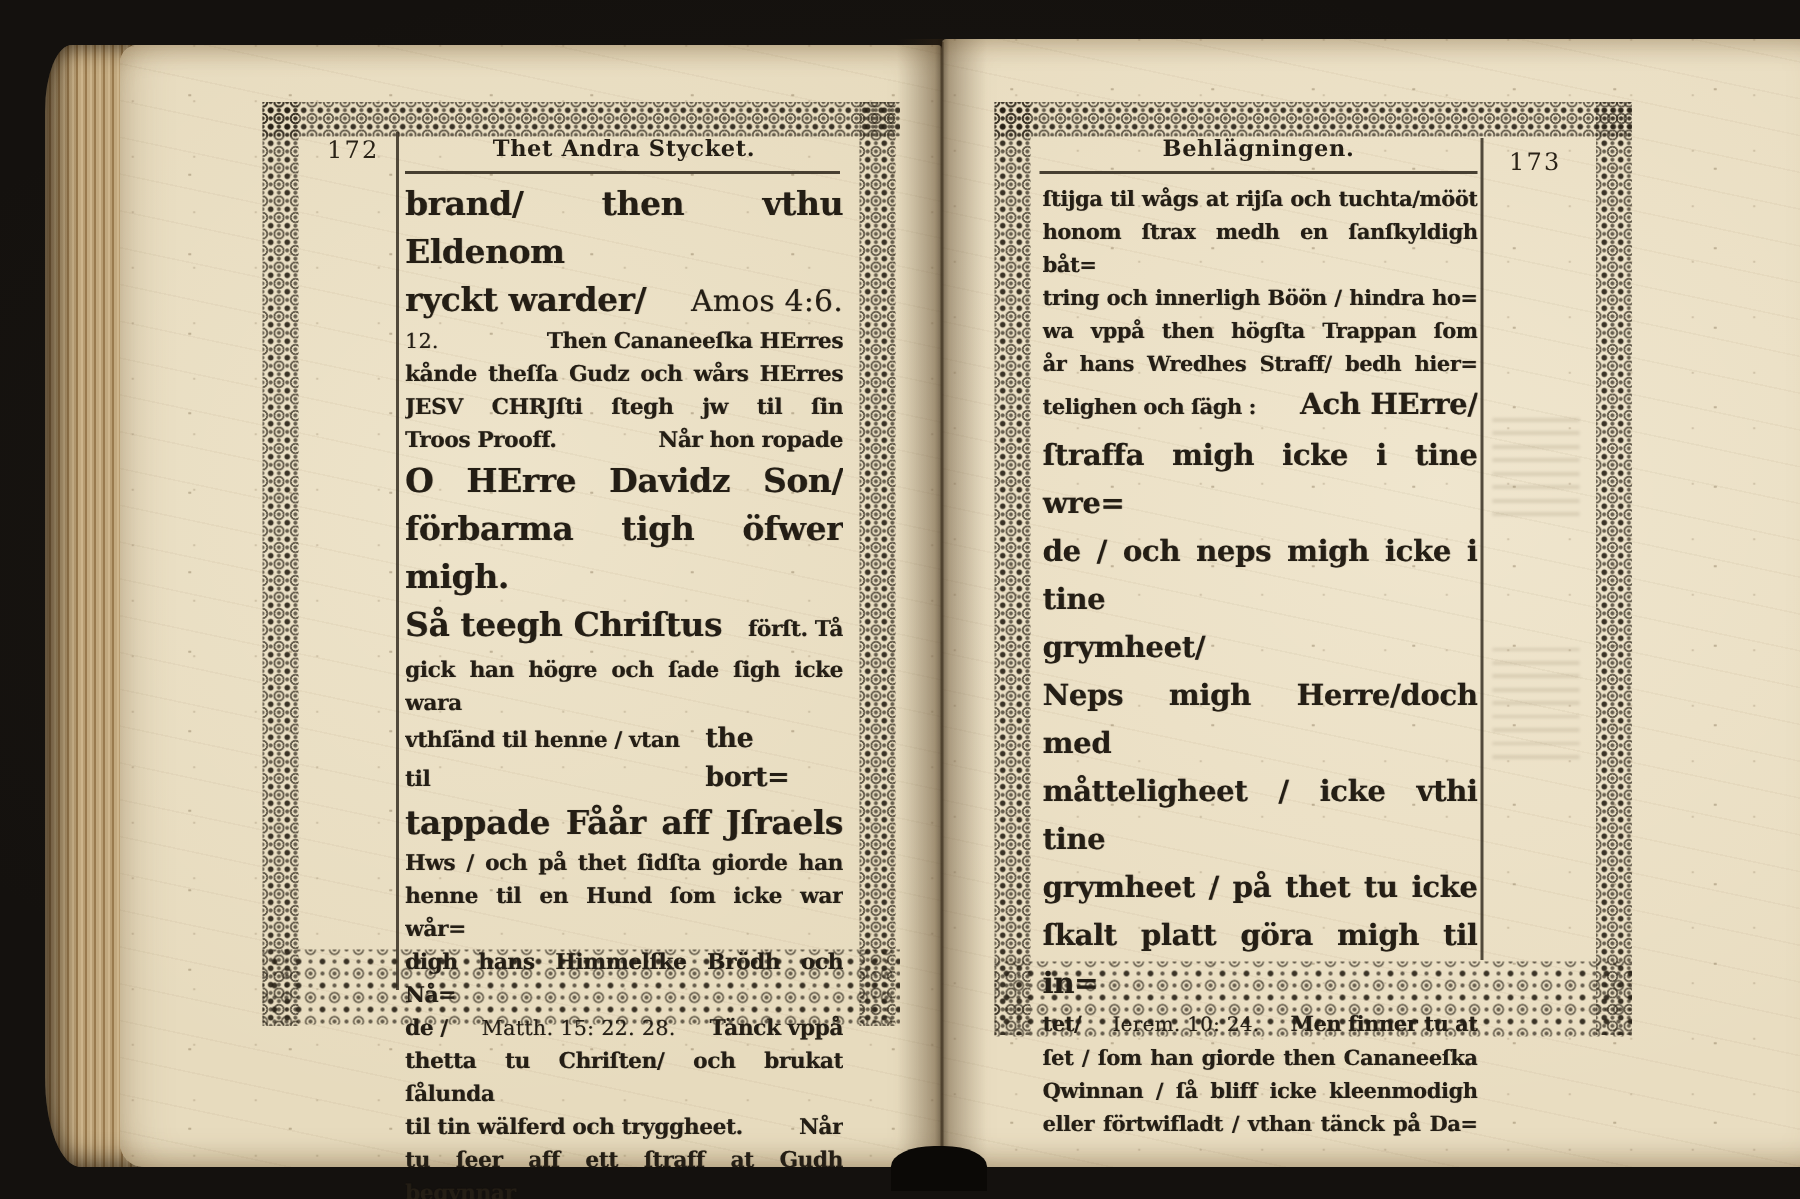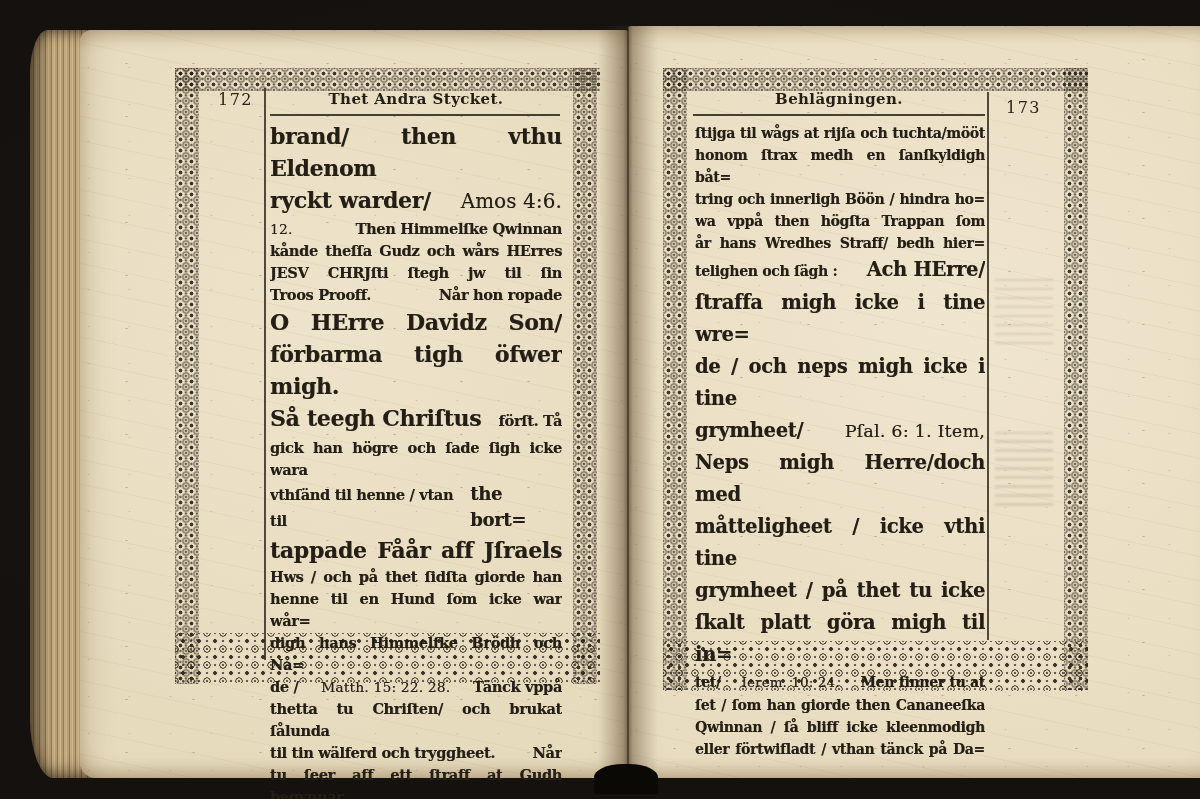--- a/index.html
+++ b/index.html
@@ -111,21 +111,21 @@
     <div class="vrule" style="left:184px;top:58px;height:572px;"></div>
 
     <div class="textblock" id="left-lines" style="left:190px;top:90px;width:292px;height:508px;">
         <div class="line row-fx single"><span class="sg-f">brand/ then vthu Eldenom</span></div>
         <div class="line row-fx multi">
           <span class="sg-f">ryckt warder/</span>
           <span class="sg-a">Amos 4:6.</span>
         </div>
         <div class="line row-fs multi">
           <span class="sg-a">12.</span>
-          <span class="sg-f">Then Himmelſke Qwinnan</span>
+          <span class="sg-f">Then Cananeeſka HErres</span>
         </div>
         <div class="line row-fs single"><span class="sg-f">kånde theſſa Gudz och wårs HErres</span></div>
         <div class="line row-fs single"><span class="sg-f">JESV CHRJſti ſtegh jw til ſin</span></div>
         <div class="line row-fs multi">
           <span class="sg-f">Troos Prooff.</span>
           <span class="sg-f">Når hon ropade</span>
         </div>
         <div class="line row-fx single"><span class="sg-f">O HErre Davidz Son/</span></div>
         <div class="line row-fx single"><span class="sg-f">förbarma tigh öfwer migh.</span></div>
         <div class="line row-fx multi">
@@ -175,21 +175,20 @@
         <div class="line row-fs single"><span class="sg-f">wa vppå then högſta Trappan ſom</span></div>
         <div class="line row-fs single"><span class="sg-f">år hans Wredhes Straff/ bedh hier=</span></div>
         <div class="line row-fx multi">
           <span class="sg-f-sm">telighen och ſägh :</span>
           <span class="sg-f">Ach HErre/</span>
         </div>
         <div class="line row-fx single"><span class="sg-f">ſtraffa migh icke i tine wre=</span></div>
         <div class="line row-fx single"><span class="sg-f">de / och neps migh icke i tine</span></div>
         <div class="line row-fx multi">
           <span class="sg-f">grymheet/</span>
-          <span class="sg-a">Pſal. 6: 1. Item,</span>
         </div>
         <div class="line row-fx single"><span class="sg-f">Neps migh Herre/doch med</span></div>
         <div class="line row-fx single"><span class="sg-f">måtteligheet / icke vthi tine</span></div>
         <div class="line row-fx single"><span class="sg-f">grymheet / på thet tu icke</span></div>
         <div class="line row-fx single"><span class="sg-f">ſkalt platt göra migh til in=</span></div>
         <div class="line row-fs multi">
           <span class="sg-f">tet/</span>
           <span class="sg-a">Ierem. 10: 24.</span>
           <span class="sg-f">Men finner tu at</span>
         </div>

